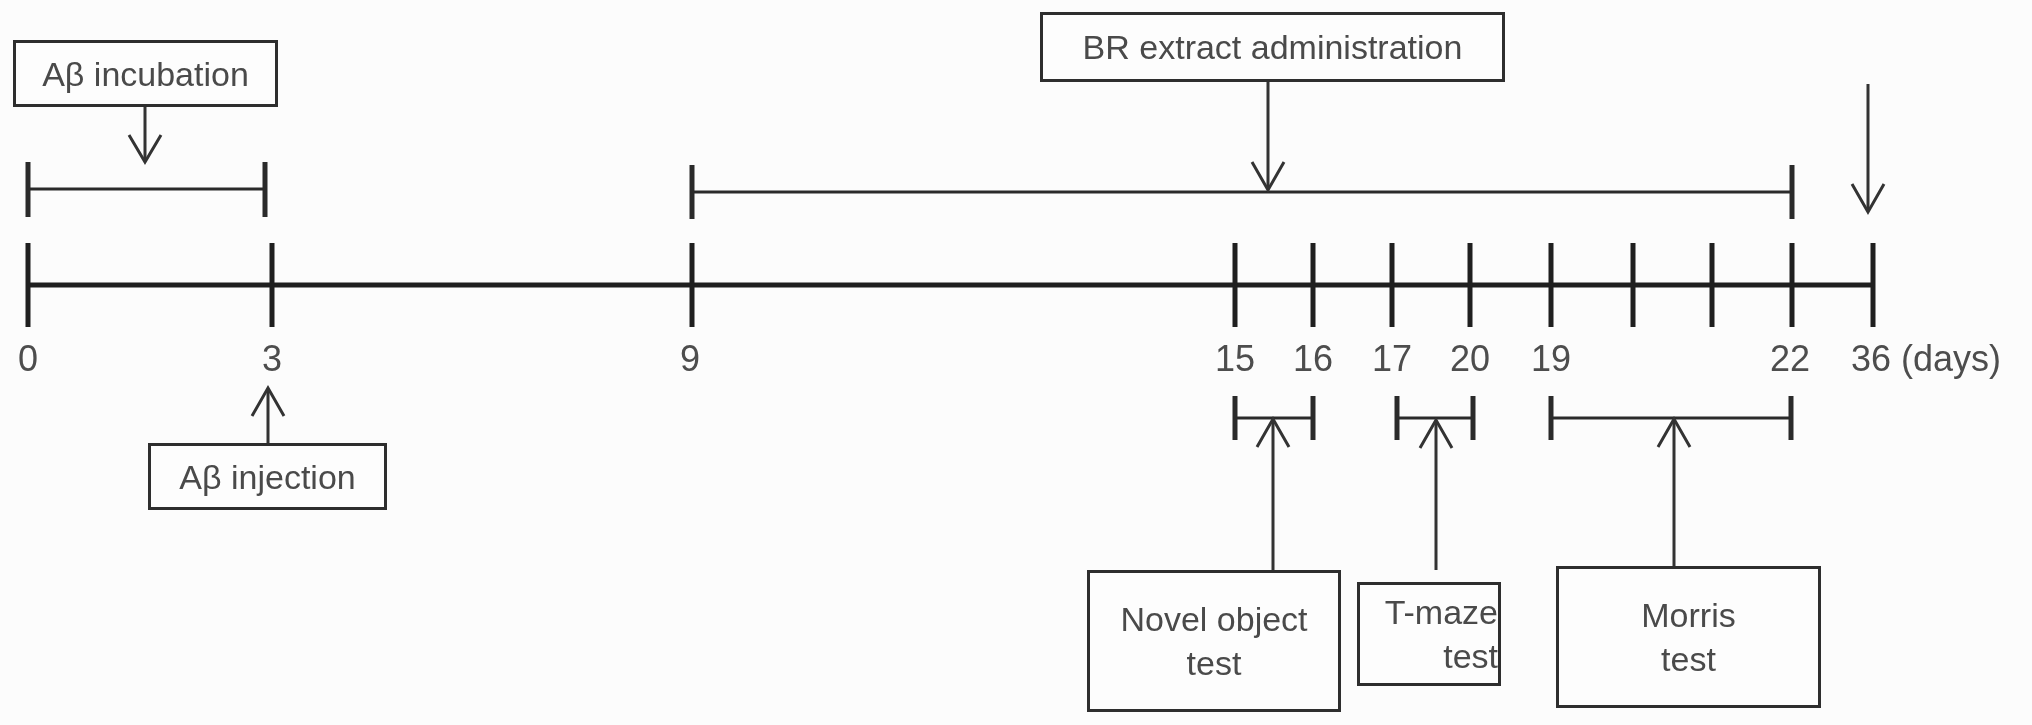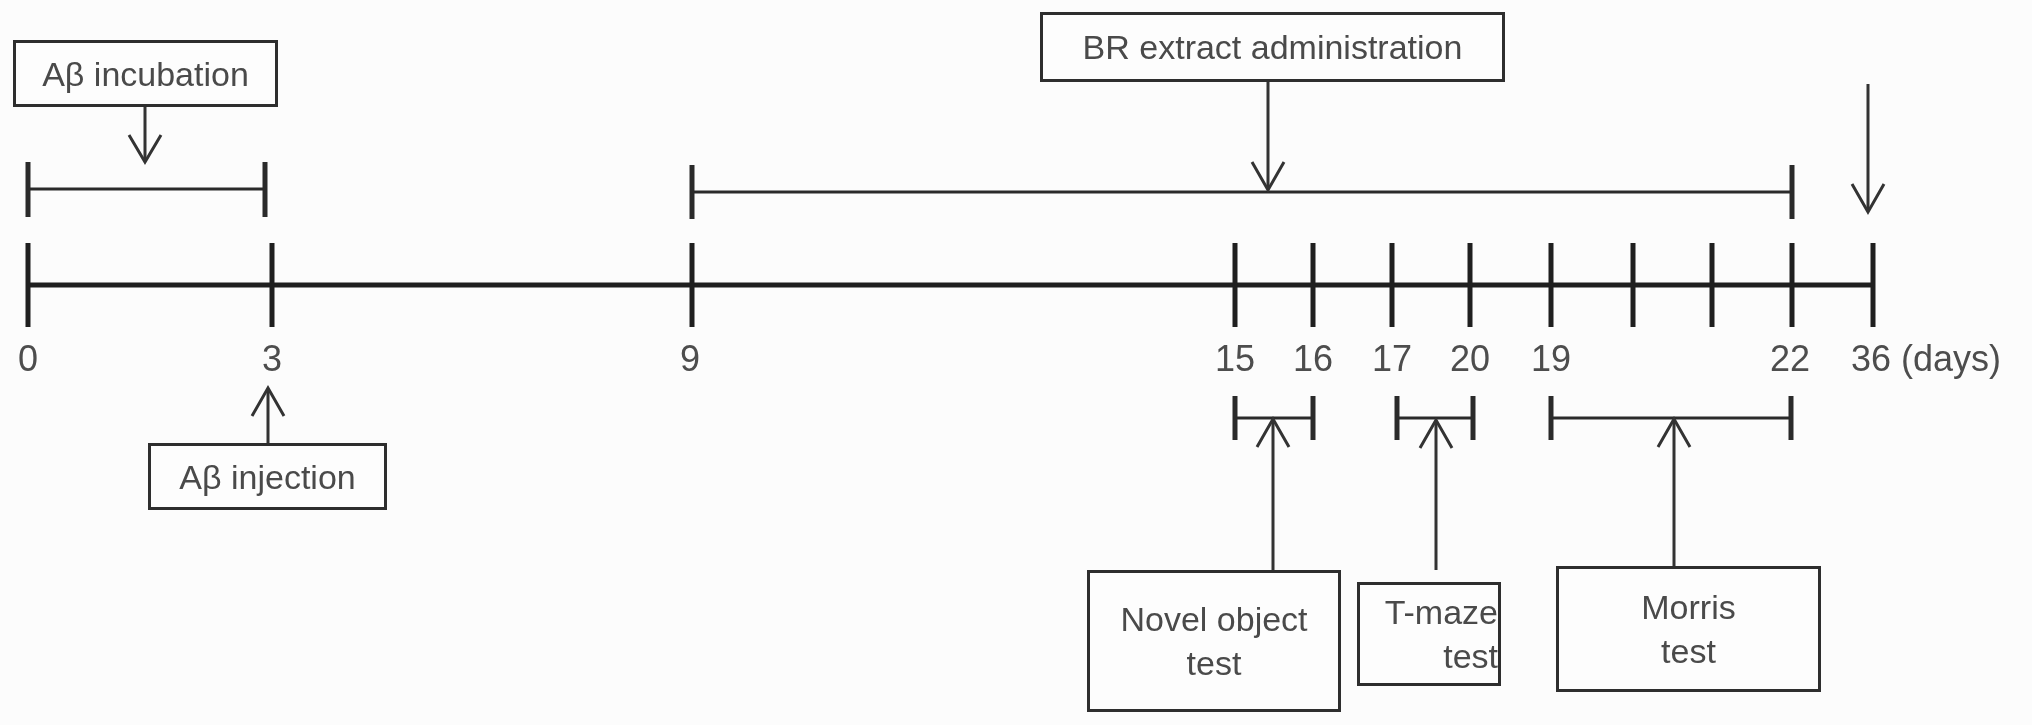--- a/index.html
+++ b/index.html
@@ -141,21 +141,21 @@
   <div class="label-box" style="left:1087px;top:570px;width:254px;height:142px;">
     <div>Novel object</div>
     <div>test</div>
   </div>
 
   <div class="label-box" style="left:1357px;top:582px;width:144px;height:104px;align-items:flex-end;">
     <div>T-maze</div>
     <div>test</div>
   </div>
 
-  <div class="label-box" style="left:1556px;top:566px;width:265px;height:126px;">
+  <div class="label-box" style="left:1556px;top:566px;width:265px;height:142px;">
     <div>Morris</div>
     <div>test</div>
   </div>
 
   <div class="axis-label centered" style="left:28px;top:341px;">0</div>
   <div class="axis-label centered" style="left:272px;top:341px;">3</div>
   <div class="axis-label centered" style="left:690px;top:341px;">9</div>
   <div class="axis-label centered" style="left:1235px;top:341px;">15</div>
   <div class="axis-label centered" style="left:1313px;top:341px;">16</div>
   <div class="axis-label centered" style="left:1392px;top:341px;">17</div>

